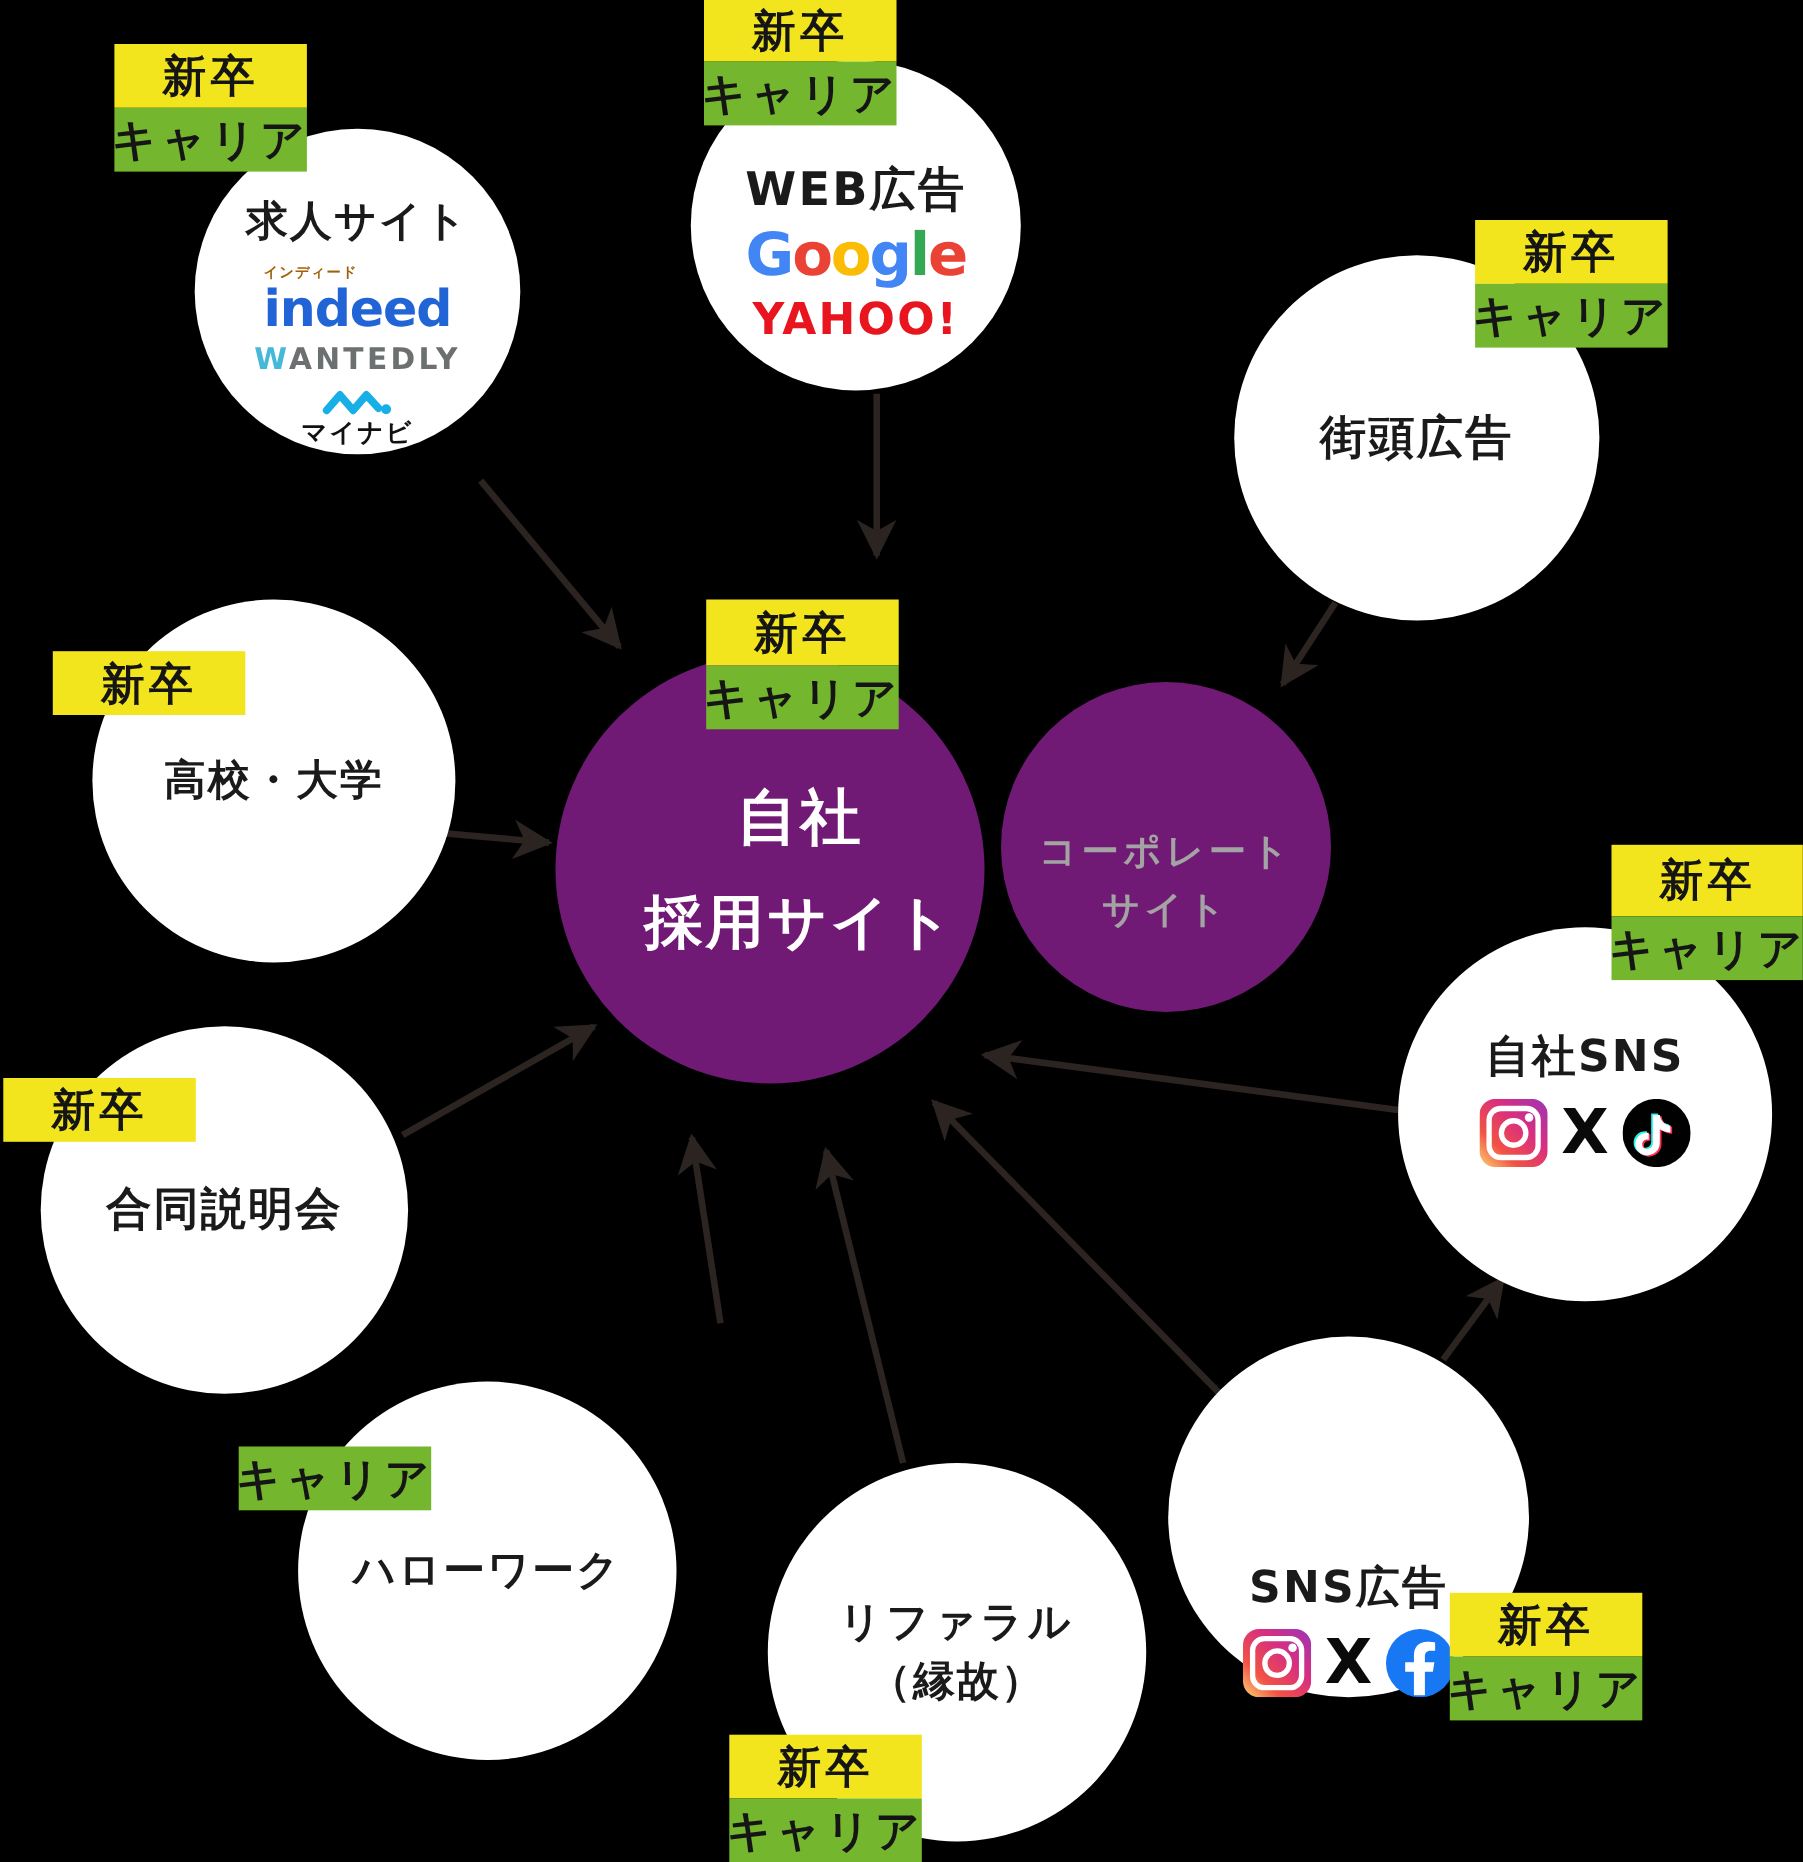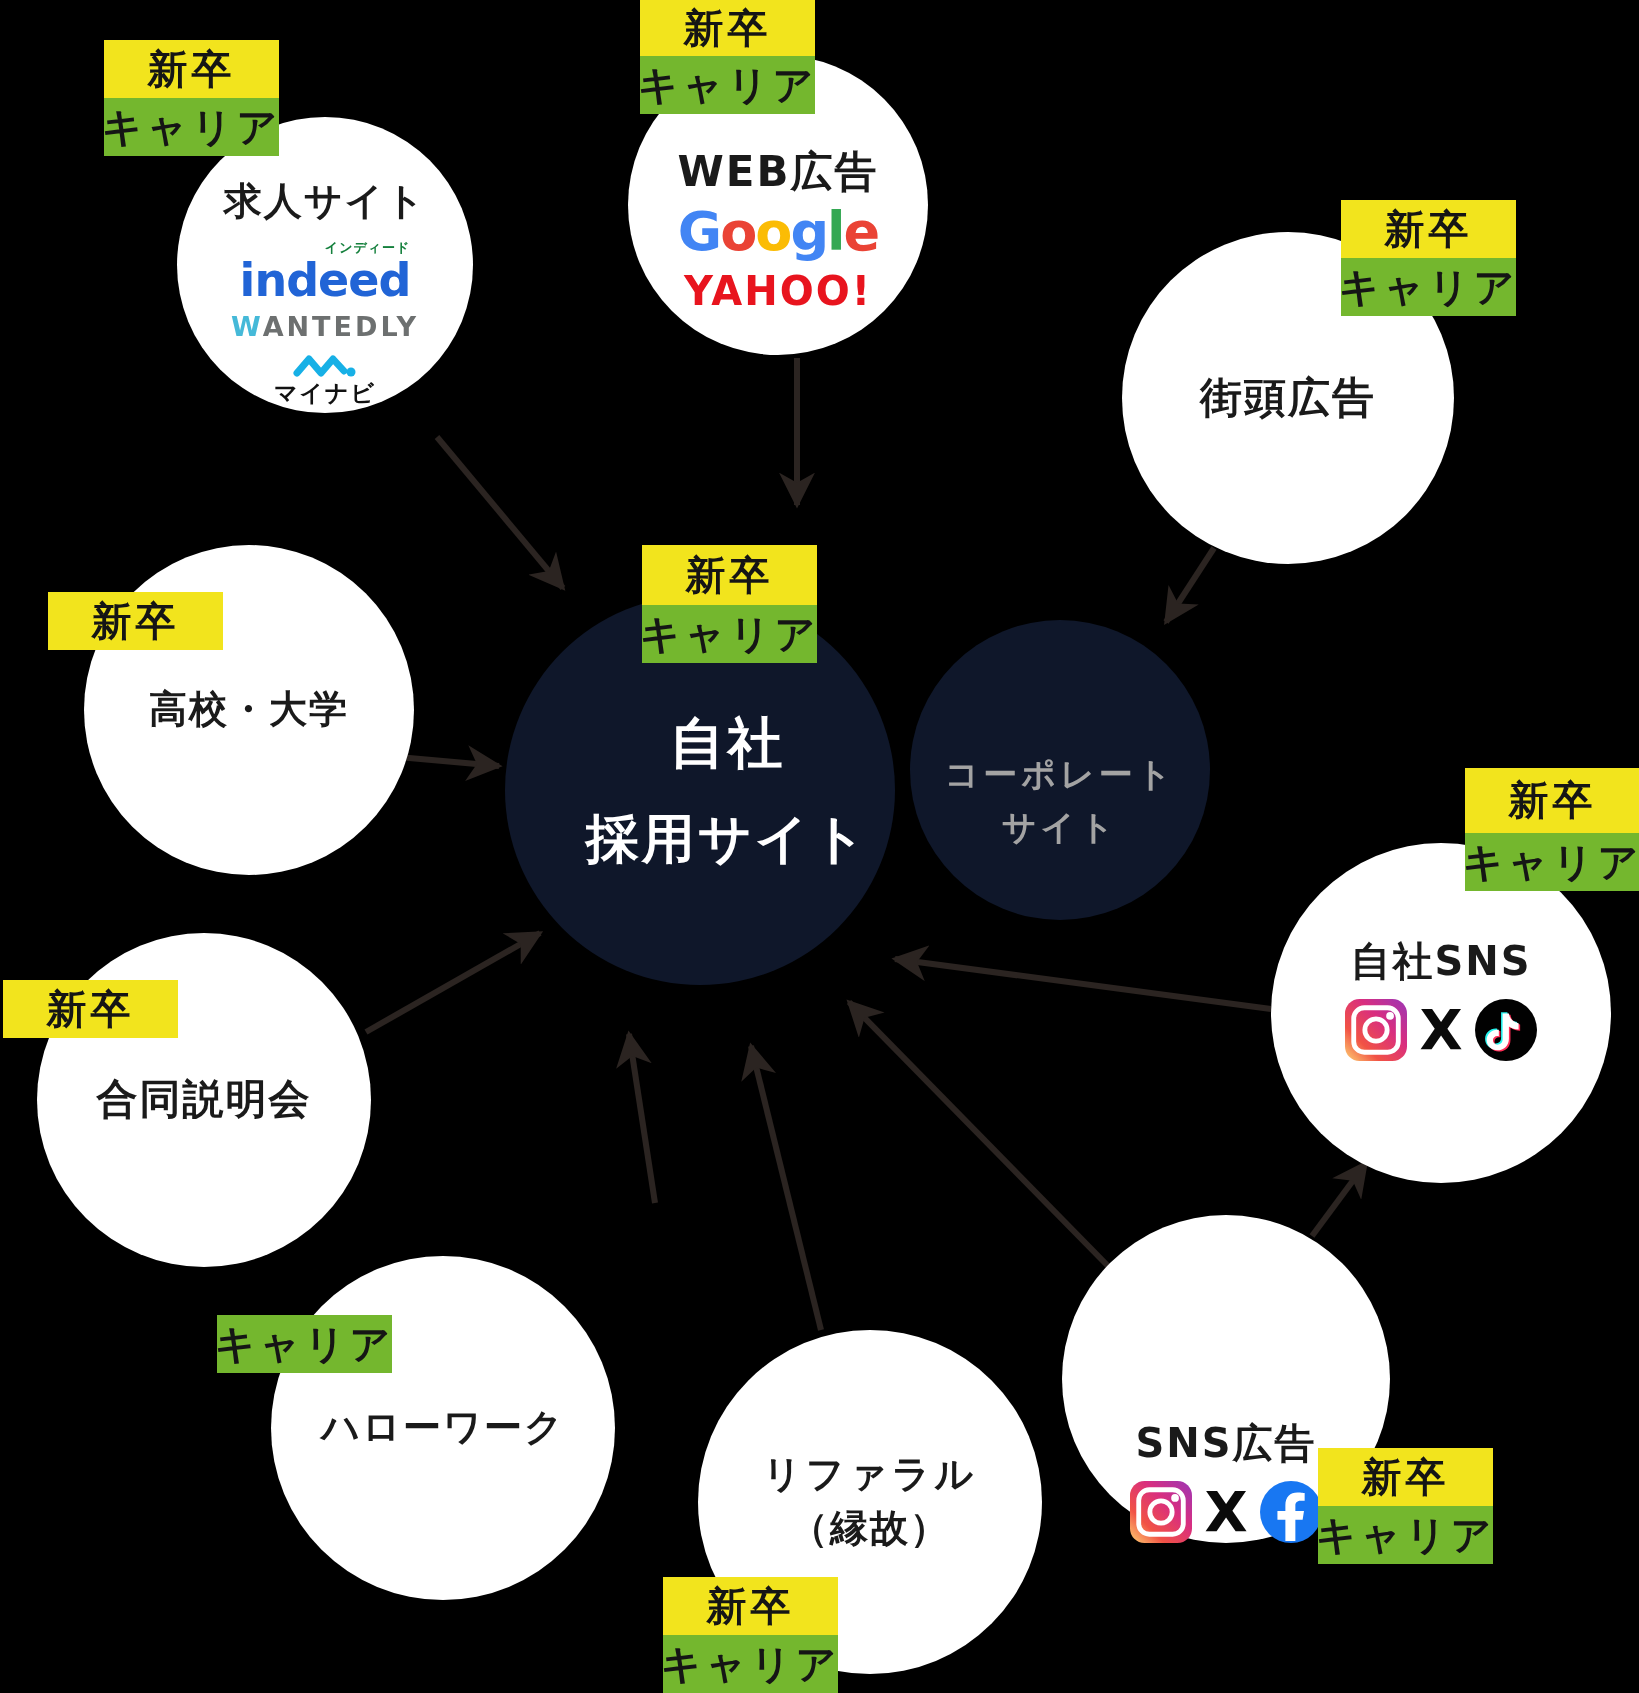--- a/index.html
+++ b/index.html
@@ -1,32 +1,32 @@
 <!DOCTYPE html>
 <html><head>
 <meta charset="utf-8">
 <style>
   html,body{margin:0;padding:0;background:#000;}
   body{font-family:"DejaVu Sans",sans-serif;}
   #stage{position:relative;width:1639px;height:1693px;background:#000000;overflow:hidden;}
   .circle{position:absolute;border-radius:50%;display:flex;flex-direction:column;align-items:center;}
   .white{background:#ffffff;}
-  .dark{background:#0f172a;align-items:center;}
+  .dark{background:#701a75;align-items:center;}
   .node-label{font-weight:800;color:#1a1a1a;letter-spacing:2px;line-height:1.2;white-space:nowrap;}
   .arrows{position:absolute;left:0;top:0;width:1639px;height:1693px;}
   .arrow{stroke:#2b2421;stroke-width:6;}
   .tag{position:absolute;width:175px;z-index:30;}
   .tag-row{height:58px;display:flex;align-items:center;justify-content:center;
            font-size:40px;font-weight:800;color:#151515;letter-spacing:4px;white-space:nowrap;}
   .tag-yellow{background:#f2e41d;}
   .tag-green{background:#74b72e;}
   .center-line{color:#ffffff;font-weight:800;letter-spacing:3px;line-height:1.2;white-space:nowrap;}
   .corp-line{color:#a3a3a3;font-weight:800;letter-spacing:4px;line-height:1.55;white-space:nowrap;font-size:34px;}
   .logo-row{display:flex;align-items:center;justify-content:center;gap:12px;}
-  .indeed-kana{display:block;text-align:right;font-size:13px;font-weight:700;color:#15803d;letter-spacing:1px;}
+  .indeed-kana{display:block;font-size:13px;font-weight:700;color:#a16207;letter-spacing:1px;}
   .indeed-word{display:block;font-size:46px;font-weight:800;color:#2164d6;line-height:1.0;letter-spacing:-1px;}
   .wantedly{font-size:27px;font-weight:800;letter-spacing:3px;}
   .wantedly .w{color:#45b9d8;}
   .wantedly .rest{color:#6d7070;}
   .mynavi-text{font-size:23px;font-weight:800;color:#111;letter-spacing:2px;}
   .google{font-size:54px;font-weight:700;letter-spacing:-2px;line-height:1;}
   .yahoo{font-size:40px;font-weight:800;color:#e8141e;letter-spacing:2px;line-height:1;}
   .x-glyph{font-size:56px;font-weight:900;color:#0a0a0a;line-height:1;}
   .icon-box{display:flex;align-items:center;justify-content:center;}
 </style>

